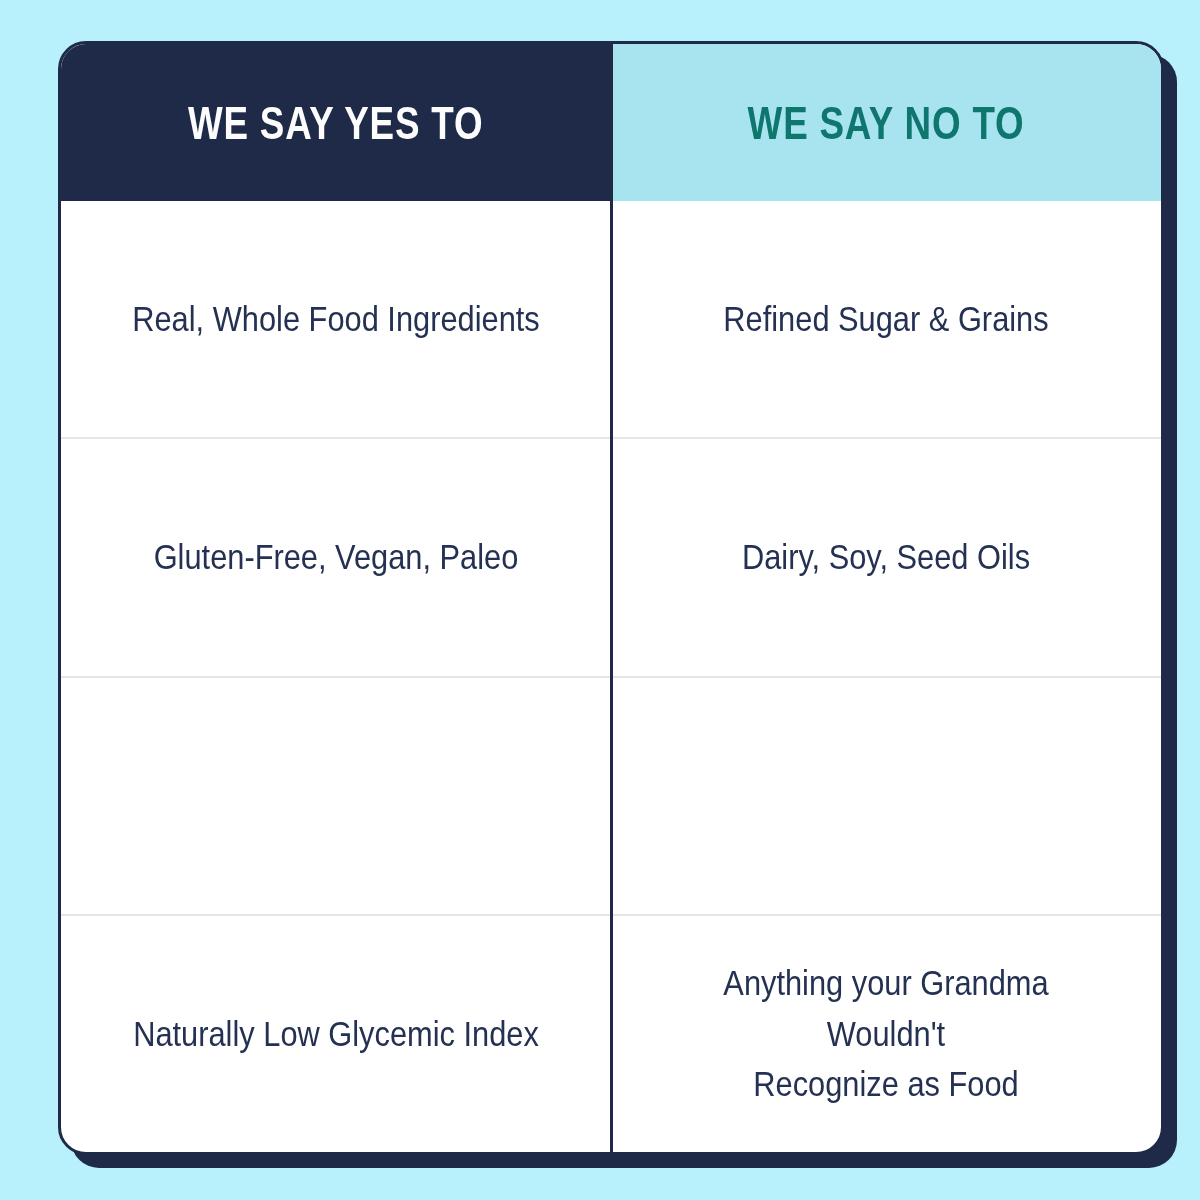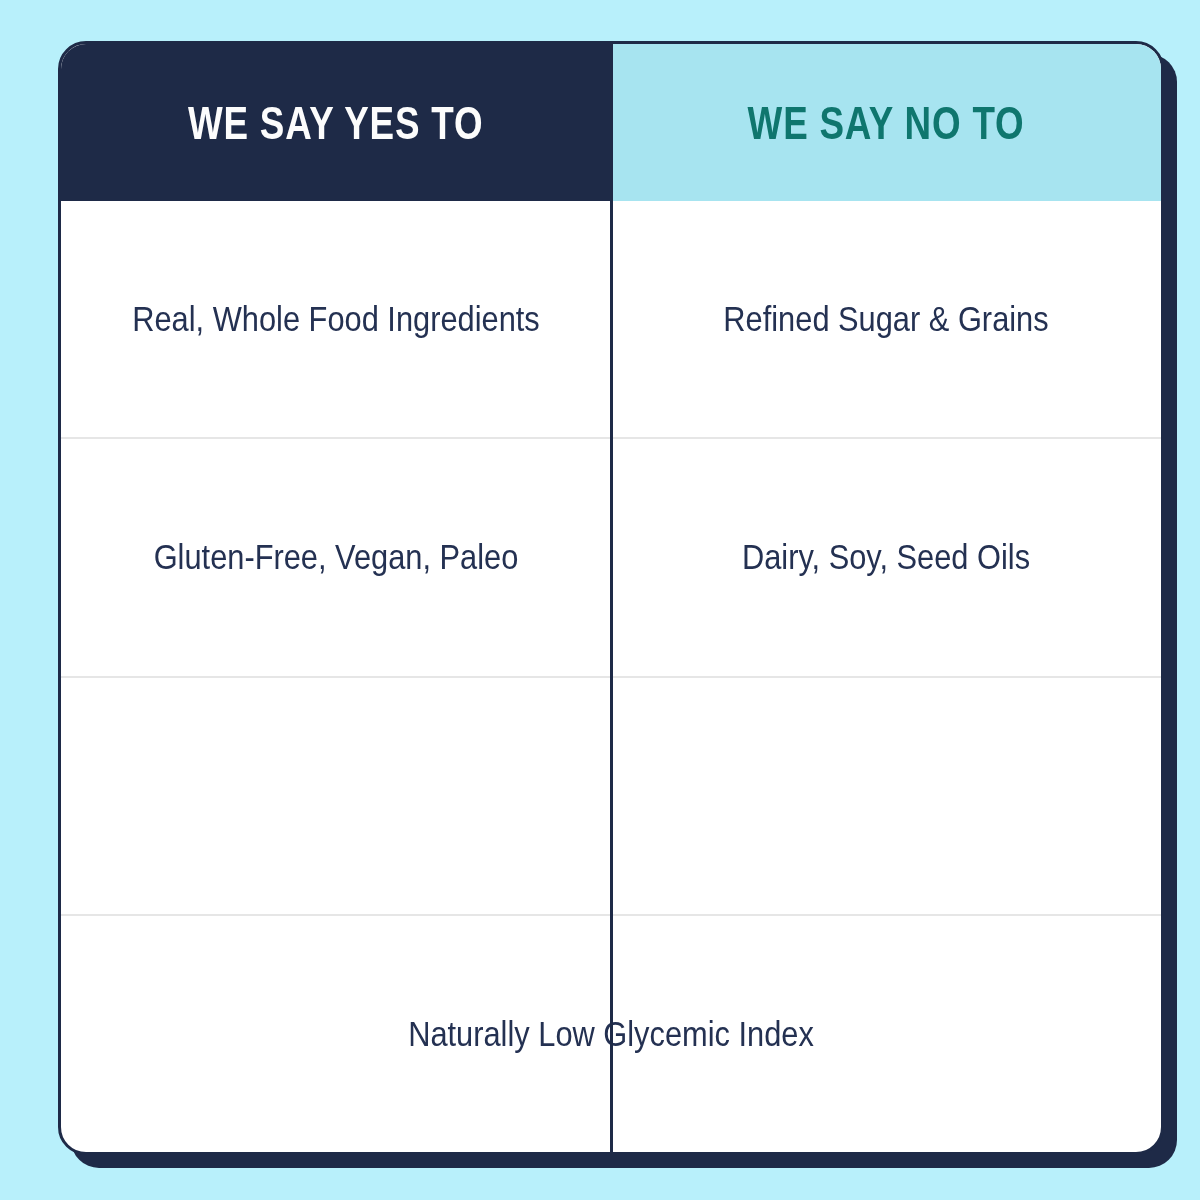--- a/index.html
+++ b/index.html
@@ -128,18 +128,22 @@
     </div>
 
     <div class="row">
     </div>
 
 
     <div class="row">
       <div class="cell">
         <div class="cell-text">Naturally Low Glycemic Index</div>
       </div>
+      <div class="cell">
+        <div class="cell-text">Anything your Grandma Wouldn't
+Recognize as Food</div>
+      </div>
     </div>
 
   </div>
 
   <div class="column-divider"></div>
 </div>
 
 </body></html>

